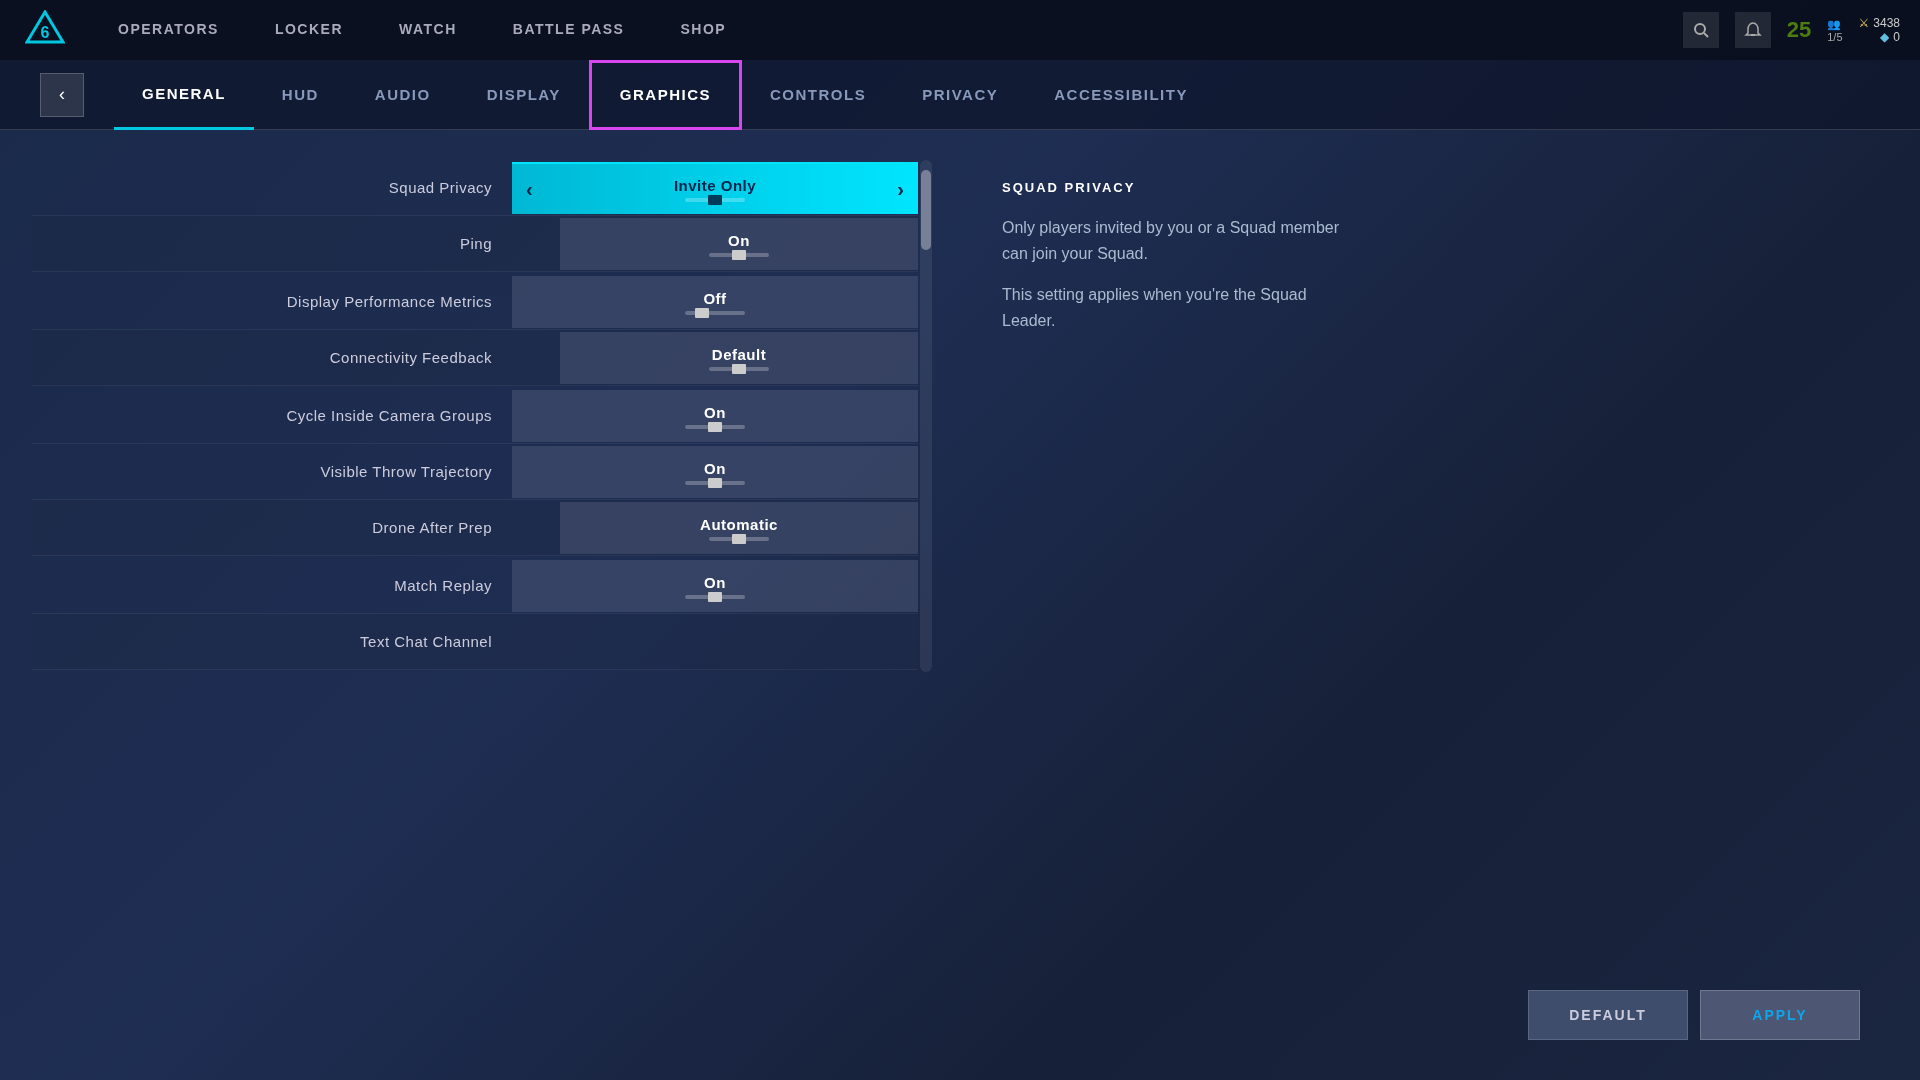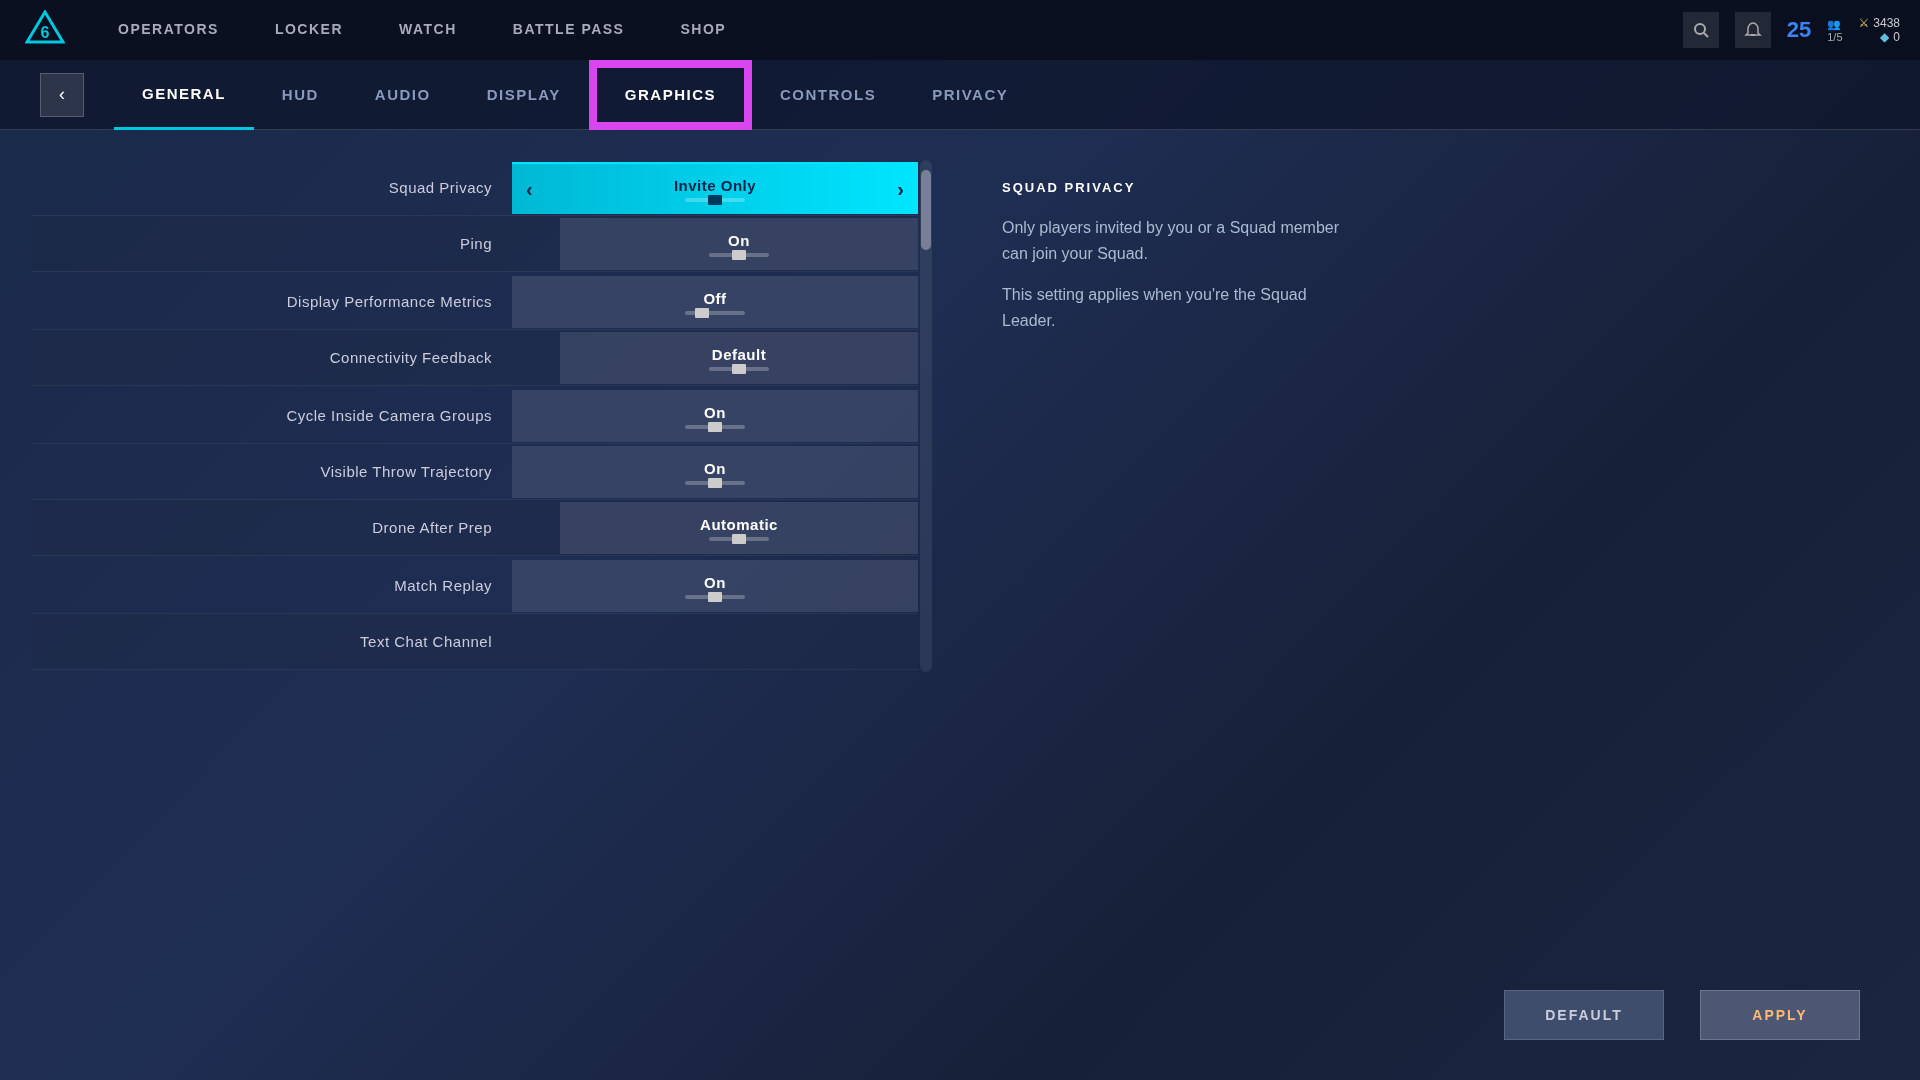--- a/index.html
+++ b/index.html
@@ -81,21 +81,21 @@
       display: flex;
       align-items: center;
       justify-content: center;
       cursor: pointer;
       font-size: 16px;
     }
 
     .navbar-level {
       font-size: 22px;
       font-weight: bold;
-      color: #3b82f6;
+      color: #4d7c0f;
     }
 
     .navbar-squad-info {
       display: flex;
       flex-direction: column;
       font-size: 11px;
       color: #aaa;
     }
 
     .navbar-currency {
@@ -151,21 +151,21 @@
       text-transform: uppercase;
       position: relative;
     }
 
     .tab.active {
       color: #fff;
       border-bottom: 3px solid #00c8e0;
     }
 
     .tab.highlighted {
-      border: 8px solid #d946ef;
+      border: 3px solid #d946ef;
       color: #fff;
     }
 
     
     .main-content {
       position: relative;
       z-index: 5;
       display: flex;
       padding: 30px 32px;
       gap: 40px;
@@ -330,23 +330,22 @@
     }
 
     .btn-default {
       background: rgba(80,95,130,0.7);
       color: #ccd;
       border: 1px solid rgba(255,255,255,0.15);
     }
 
     .btn-apply {
       background: rgba(90,100,130,0.8);
-      color: #fdba74;
+      color: #0ea5e9;
       border: 1px solid rgba(255,255,255,0.2);
-      margin-left: 24px;
     }
 
     .setting-group-bg {
       background: rgba(30,42,72,0.5);
       margin-bottom: 2px;
       gap: 48px;
     }
 
     .settings-scrollable {
       display: flex;
@@ -411,20 +410,21 @@
   <div class="back-btn">
     <span>‹</span>
   </div>
   <div class="tab active">GENERAL</div>
   <div class="tab">HUD</div>
   <div class="tab">AUDIO</div>
   <div class="tab">DISPLAY</div>
   <div class="tab highlighted">GRAPHICS</div>
   <div class="tab">CONTROLS</div>
   <div class="tab">PRIVACY</div>
+  <div class="tab">ACCESSIBILITY</div>
 </div>
 
 <div class="main-content">
 
   <div class="settings-panel">
     <div class="settings-scrollable">
       <div class="settings-rows-container">
 
         <div class="setting-row">
           <div class="setting-label">Squad Privacy</div>

